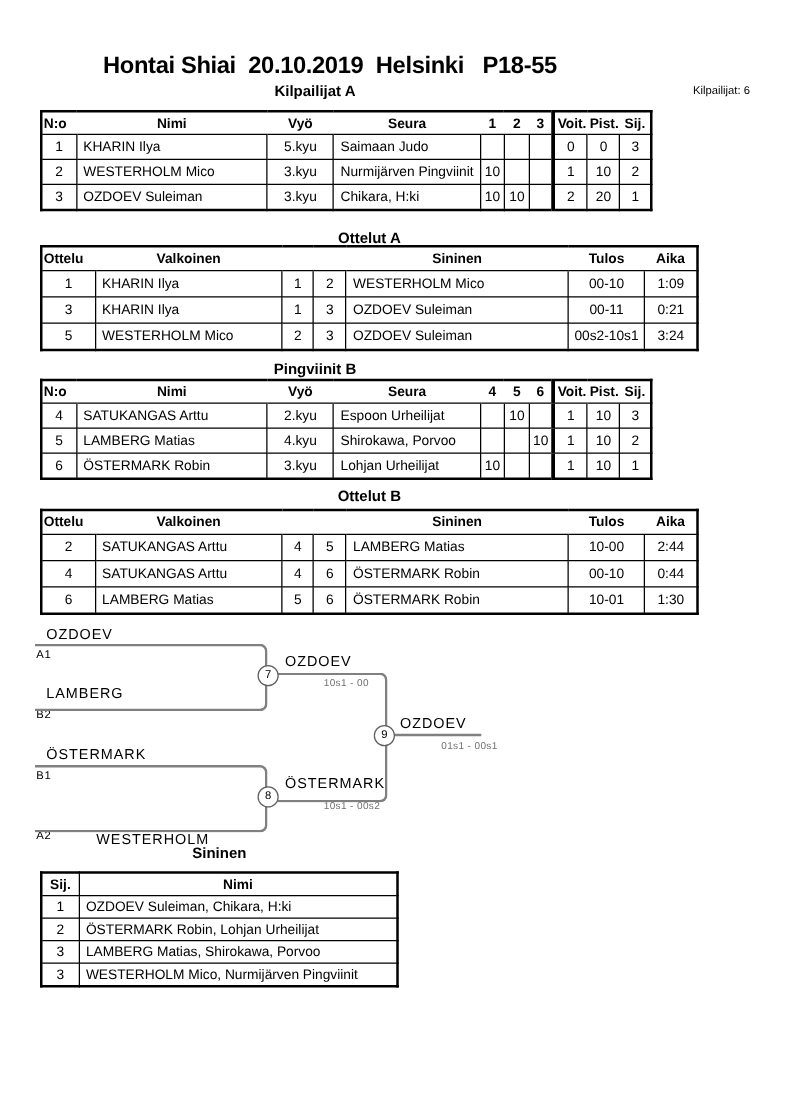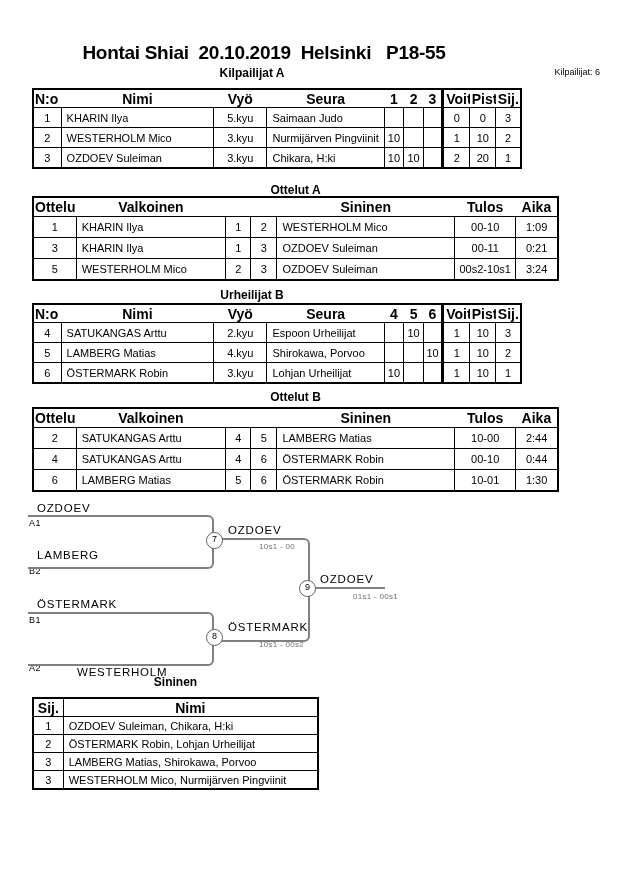--- a/index.html
+++ b/index.html
@@ -3,21 +3,21 @@
 <meta charset="utf-8">
 <style>
   html,body{margin:0;padding:0;}
   body{width:630px;height:891px;background:#ffffff;font-family:"Liberation Sans",sans-serif;color:#000;position:relative;overflow:hidden;}
   .abs{position:absolute;text-align:center;}
   #page-title{top:42px;left:0;width:528px;text-align:center;font-size:19px;font-weight:bold;white-space:pre;letter-spacing:-0.3px;}
   #competitors-count{top:67px;left:428px;width:172px;text-align:right;font-size:9px;}
   .section-heading{font-size:12px;font-weight:bold;text-align:center;}
 
   table.sheet{position:absolute;border-collapse:collapse;table-layout:fixed;border:2px solid #000;background:#fff;}
-  table.sheet th{font-size:14px;font-weight:bold;height:17px;padding:0 2px;white-space:nowrap;overflow:hidden;border:none;border-bottom:1px solid #000;}
+  table.sheet th{font-size:11px;font-weight:bold;height:17px;padding:0 2px;white-space:nowrap;overflow:hidden;border:none;border-bottom:1px solid #000;}
   table.sheet td{font-size:11px;border:1px solid #000;height:19px;padding:0 2px;white-space:nowrap;overflow:hidden;}
   table.ottelut th{height:18px;}
   table.ottelut td{height:20px;}
   table.tulokset td{height:17px;}
   .c{text-align:center;}
   .l{text-align:left;padding-left:5px !important;}
   .hl{text-align:left;padding-left:1px !important;}
   .thick{border-left:3px solid #000 !important;}
   .hdr-b{border-left:1px solid #000 !important;border-right:1px solid #000 !important;}
 
@@ -149,21 +149,21 @@
       <td class="l">WESTERHOLM Mico</td>
       <td class="c">2</td>
       <td class="c">3</td>
       <td class="l">OZDOEV Suleiman</td>
       <td class="c">00s2-10s1</td>
       <td class="c">3:24</td>
     </tr>
   </tbody>
 </table>
 
-<div class="abs section-heading" style="top:288px;left:32px;width:440px;">Urheilijat B</div>
+<div class="abs section-heading" style="top:288px;left:32px;width:440px;">Pingviinit B</div>
 <table class="sheet" style="top:303px;left:32px;width:490px;">
   <colgroup>
       <col style="width:28px">
       <col style="width:152px">
       <col style="width:53px">
       <col style="width:117px">
       <col style="width:19px">
       <col style="width:20px">
       <col style="width:19px">
       <col style="width:27px">

